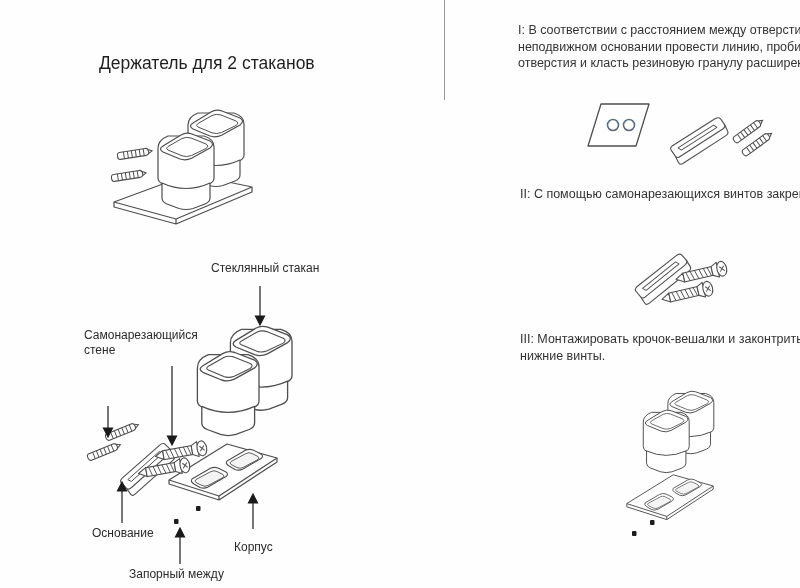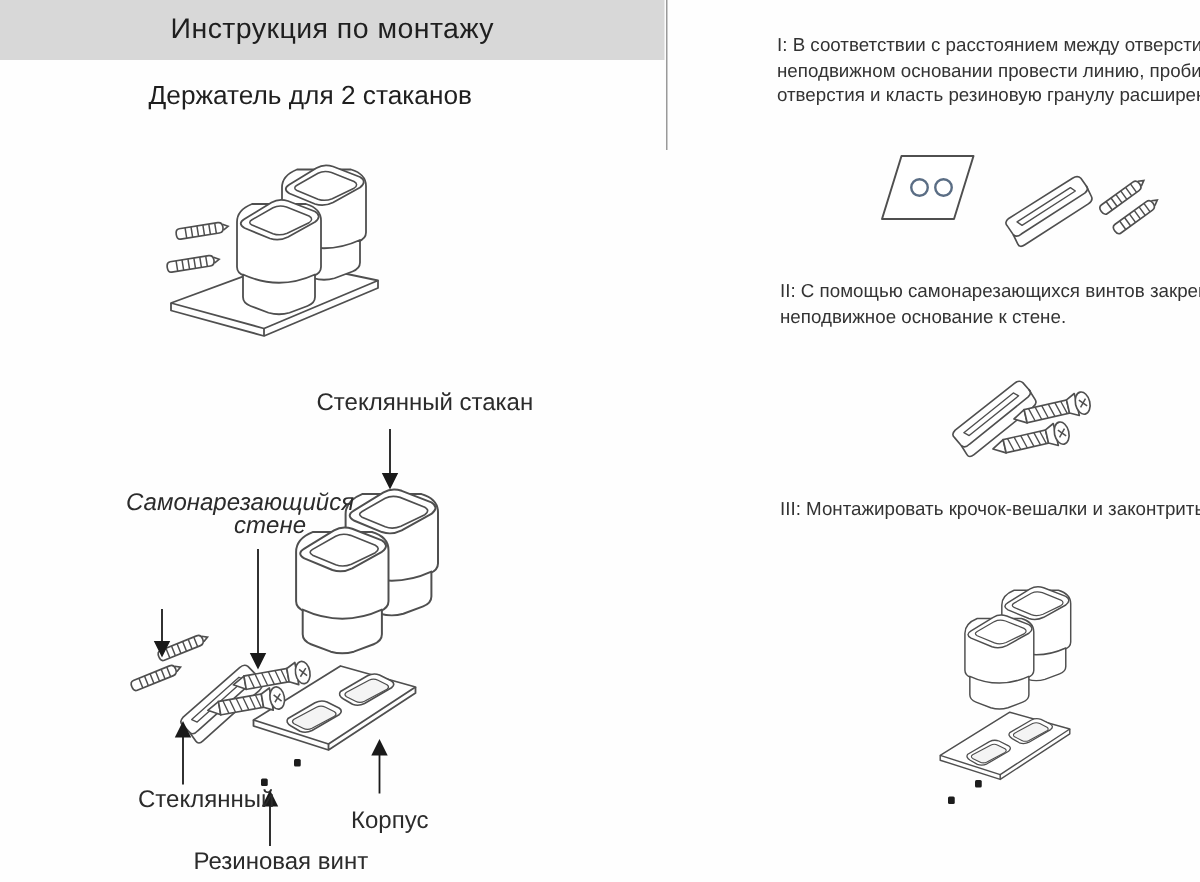--- a/index.html
+++ b/index.html
@@ -11,23 +11,23 @@
   #sheet{position:relative;width:800px;height:588px;overflow:hidden;background:#fefefe;}
   .title-band{
     position:absolute;left:0;top:0;width:443px;height:40px;
     background:var(--band-bg,#d8d8d8);
     display:flex;align-items:center;justify-content:center;
   }
   .title-band .t{font-size:19px;letter-spacing:.3px;color:#1f1f1f;}
   .vrule{position:absolute;left:444px;top:0;width:1px;height:100px;background:#9a9a9a;}
   .subtitle{position:absolute;left:99px;top:53px;font-size:17.5px;color:#1f1f1f;text-align:center;}
   .abs{position:absolute;}
-  .lbl{position:absolute;font-size:16px;line-height:15px;color:#2b2b2b;white-space:nowrap;}
+  .lbl{position:absolute;font-size:12px;line-height:15px;color:#2b2b2b;white-space:nowrap;}
   .lbl.wrap{white-space:normal;}
-  .lbl.center{text-align:right;font-style:italic;}
+  .lbl.center{text-align:left;}
   .step{position:absolute;font-size:12.5px;line-height:16.5px;color:#333;}
   .step div{white-space:nowrap;}
   svg{display:block;}
 </style>
 </head>
 <body>
 
 <div id="sheet">
 
   <svg width="0" height="0" style="position:absolute">
@@ -74,23 +74,20 @@
         <path d="M6 42 L6 46 L56 62 L56 58 M56 62 L114 24 L114 20" fill="none" stroke="#4f4f4f" stroke-width="1.2" stroke-linejoin="round"></path>
         <use href="#recess" x="62" y="11"></use>
         <use href="#recess" x="27" y="29"></use>
       </g>
       <g id="dot">
           <rect x="0" y="0" width="4.5" height="5" rx="1" fill="#1c1c1c"></rect>
         </g>
     </defs>
   </svg>
 
-  <div class="title-band">
-    <span class="t">Инструкция по монтажу</span>
-  </div>
   <div class="vrule"></div>
   <div class="subtitle">Держатель для 2 стаканов</div>
 
   <svg class="abs" style="left:98px;top:90px" width="185" height="152" viewBox="0 0 185 152">
     <g>
       <path d="M16 112 L92 84 L154 97 L78 129 Z" fill="#fff" stroke="#4f4f4f" stroke-width="1.2" stroke-linejoin="round"></path>
       <path d="M16 112 L16 117 L78 134 L78 129 M78 134 L154 102 L154 97" fill="none" stroke="#4f4f4f" stroke-width="1.2" stroke-linejoin="round"></path>
     </g>
     <g>
       <use href="#dowel" transform="translate(18,60) rotate(-9)"></use>
@@ -135,50 +132,50 @@
           <polygon points="193.5,223 202.5,223 198,214"></polygon>
       </g>
     </g>
   </svg>
 
   <div class="lbl" style="left:211px;top:261px">Стеклянный стакан</div>
   <div class="lbl wrap center" style="left:84px;top:328px;width:120px">
     <div>Самонарезающийся</div>
     <div>стене</div>
   </div>
-  <div class="lbl" style="left:92px;top:526px">Стеклянный</div>
+  <div class="lbl" style="left:92px;top:526px">Основание</div>
   <div class="lbl" style="left:234px;top:540px">Корпус</div>
-  <div class="lbl" style="left:129px;top:567px">Резиновая винт</div>
+  <div class="lbl" style="left:129px;top:567px">Запорный между</div>
 
   <div class="step" style="left:518px;top:22px;width:283px;text-align:center">
     <div>I: В соответствии с расстоянием между отверстиями в</div>
     <div>неподвижном основании провести линию, пробить</div>
     <div>отверстия и класть резиновую гранулу расширения</div>
   </div>
 
   <svg class="abs" style="left:572px;top:96px" width="210" height="72" viewBox="0 0 210 72">
     <use href="#plate" x="10" y="4"></use>
     <use href="#bracket" transform="translate(92,46) rotate(-26)"></use>
     <use href="#dowel" transform="translate(158,40) rotate(-36)"></use>
     <use href="#dowel" transform="translate(167,53) rotate(-36)"></use>
   </svg>
 
   <div class="step" style="left:520px;top:186px;width:280px">
     <div>II: С помощью самонарезающихся винтов закрепить</div>
-    <div>неподвижное основание к стене.</div>
   </div>
 
   <svg class="abs" style="left:612px;top:238px" width="170" height="70" viewBox="0 0 170 70">
     <use href="#bracket" transform="translate(16,46) rotate(-32)"></use>
     <use href="#screw" transform="translate(60,33) rotate(-13)"></use>
     <use href="#screw" transform="translate(46,53) rotate(-13)"></use>
   </svg>
 
   <div class="step" style="left:520px;top:331px;width:280px">
     <div>III: Монтажировать крочок-вешалки и законтрить</div>
+    <div>нижние винты.</div>
   </div>
 
   <svg class="abs" style="left:598px;top:376px" width="195" height="162" viewBox="0 0 195 162">
     <use href="#tray" transform="translate(24,94) scale(0.8)"></use>
     <use href="#cups" transform="translate(42,6) scale(0.82)"></use>
     <use href="#dot" x="52" y="144"></use>
     <use href="#dot" x="34" y="155"></use>
   </svg>
 
 </div>

